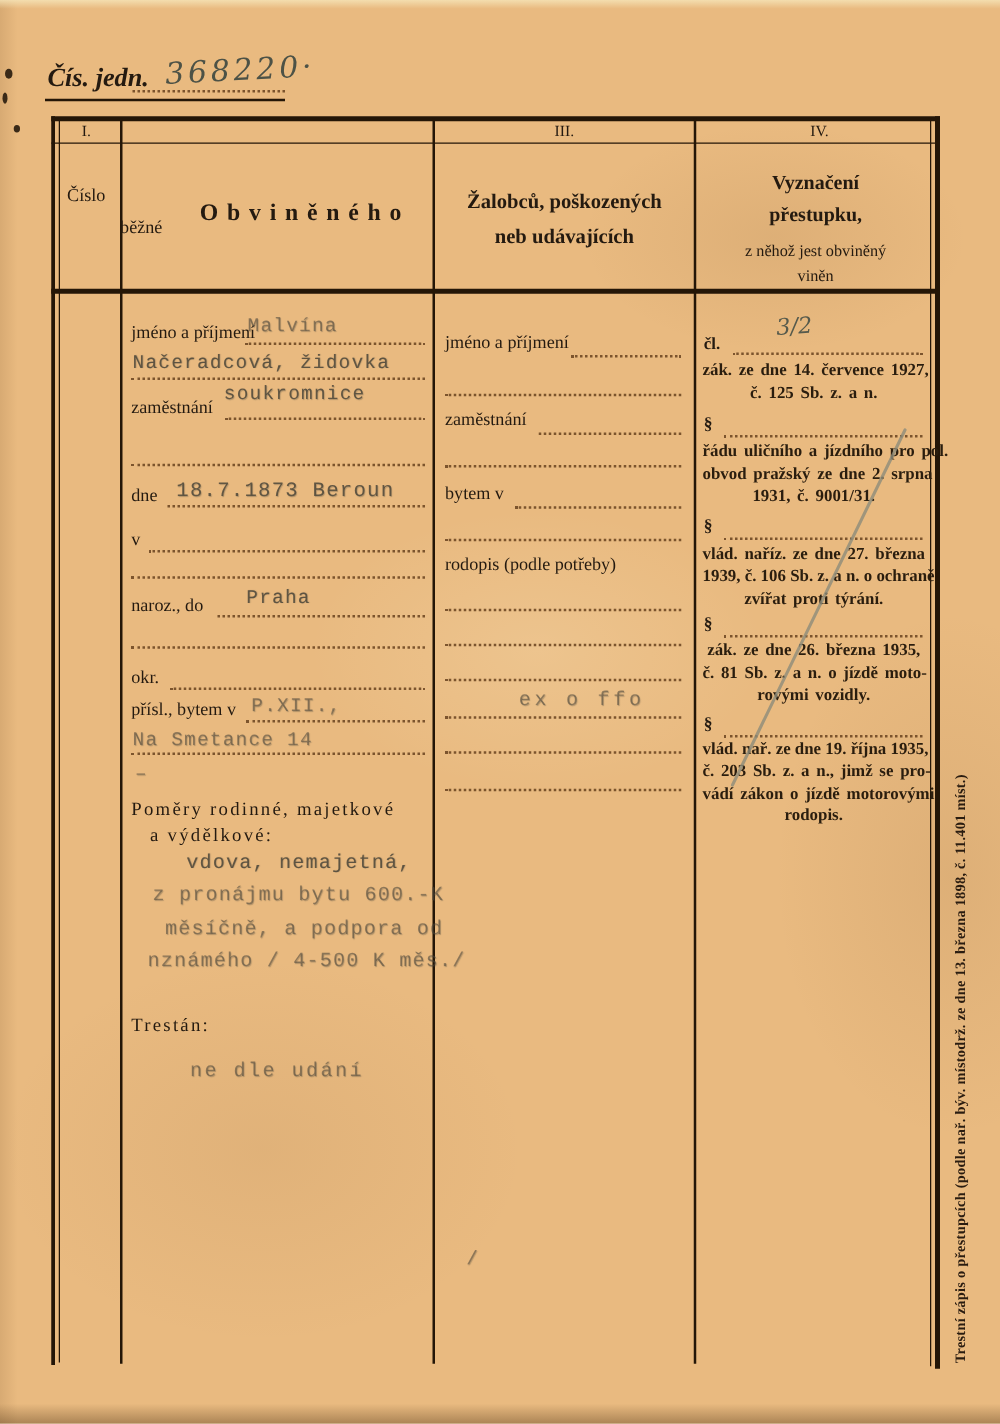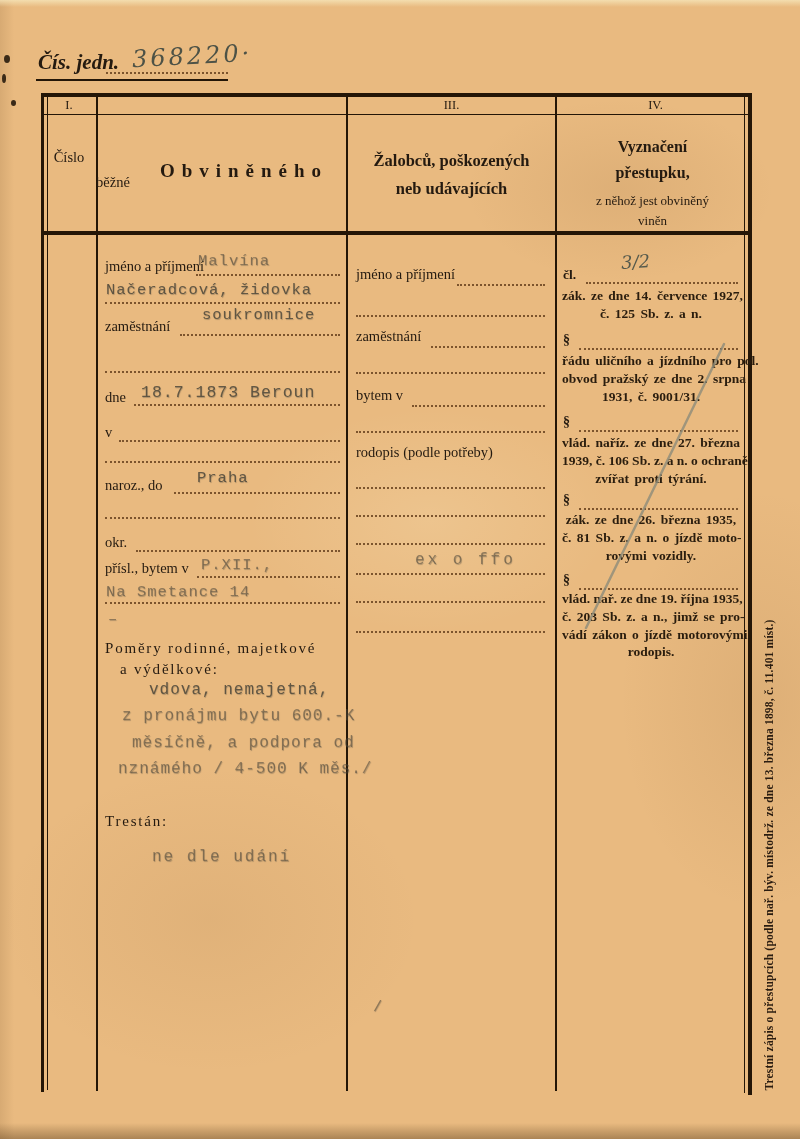--- a/index.html
+++ b/index.html
@@ -74,21 +74,21 @@
   <div class="htitle" style="left:557px;top:138px;width:191px;font-size:16px;">Vyznačení</div>
   <div class="htitle" style="left:557px;top:164px;width:191px;font-size:16px;">přestupku,</div>
   <div class="htitle" style="left:557px;top:193px;width:191px;font-size:13px;font-weight:normal;">z něhož jest obviněný</div>
   <div class="htitle" style="left:557px;top:213px;width:191px;font-size:13px;font-weight:normal;">viněn</div>
 
   <div class="lbl" style="left:105px;top:258px;">jméno a příjmení</div>
   <div class="typed faint" style="left:198px;top:252px;">Malvína</div>
   <div class="dot" style="left:196px;top:274px;width:144px;"></div>
   <div class="typed" style="left:106px;top:281px;">Načeradcová, židovka</div>
   <div class="dot" style="left:105px;top:302px;width:235px;"></div>
-  <div class="typed" style="left:202px;top:306px;">soukromnice</div>
+  <div class="typed" style="left:179px;top:306px;">soukromnice</div>
   <div class="lbl" style="left:105px;top:318px;">zaměstnání</div>
   <div class="dot" style="left:180px;top:334px;width:160px;"></div>
   <div class="dot" style="left:105px;top:371px;width:235px;"></div>
   <div class="typed" style="left:141px;top:383px;font-size:16.5px;">18.7.1873 Beroun</div>
   <div class="lbl" style="left:105px;top:389px;text-align:right;">dne</div>
   <div class="dot" style="left:134px;top:404px;width:206px;"></div>
   <div class="lbl" style="left:105px;top:424px;">v</div>
   <div class="dot" style="left:119px;top:440px;width:221px;"></div>
   <div class="dot" style="left:105px;top:461px;width:235px;"></div>
   <div class="typed" style="left:197px;top:469px;">Praha</div>

